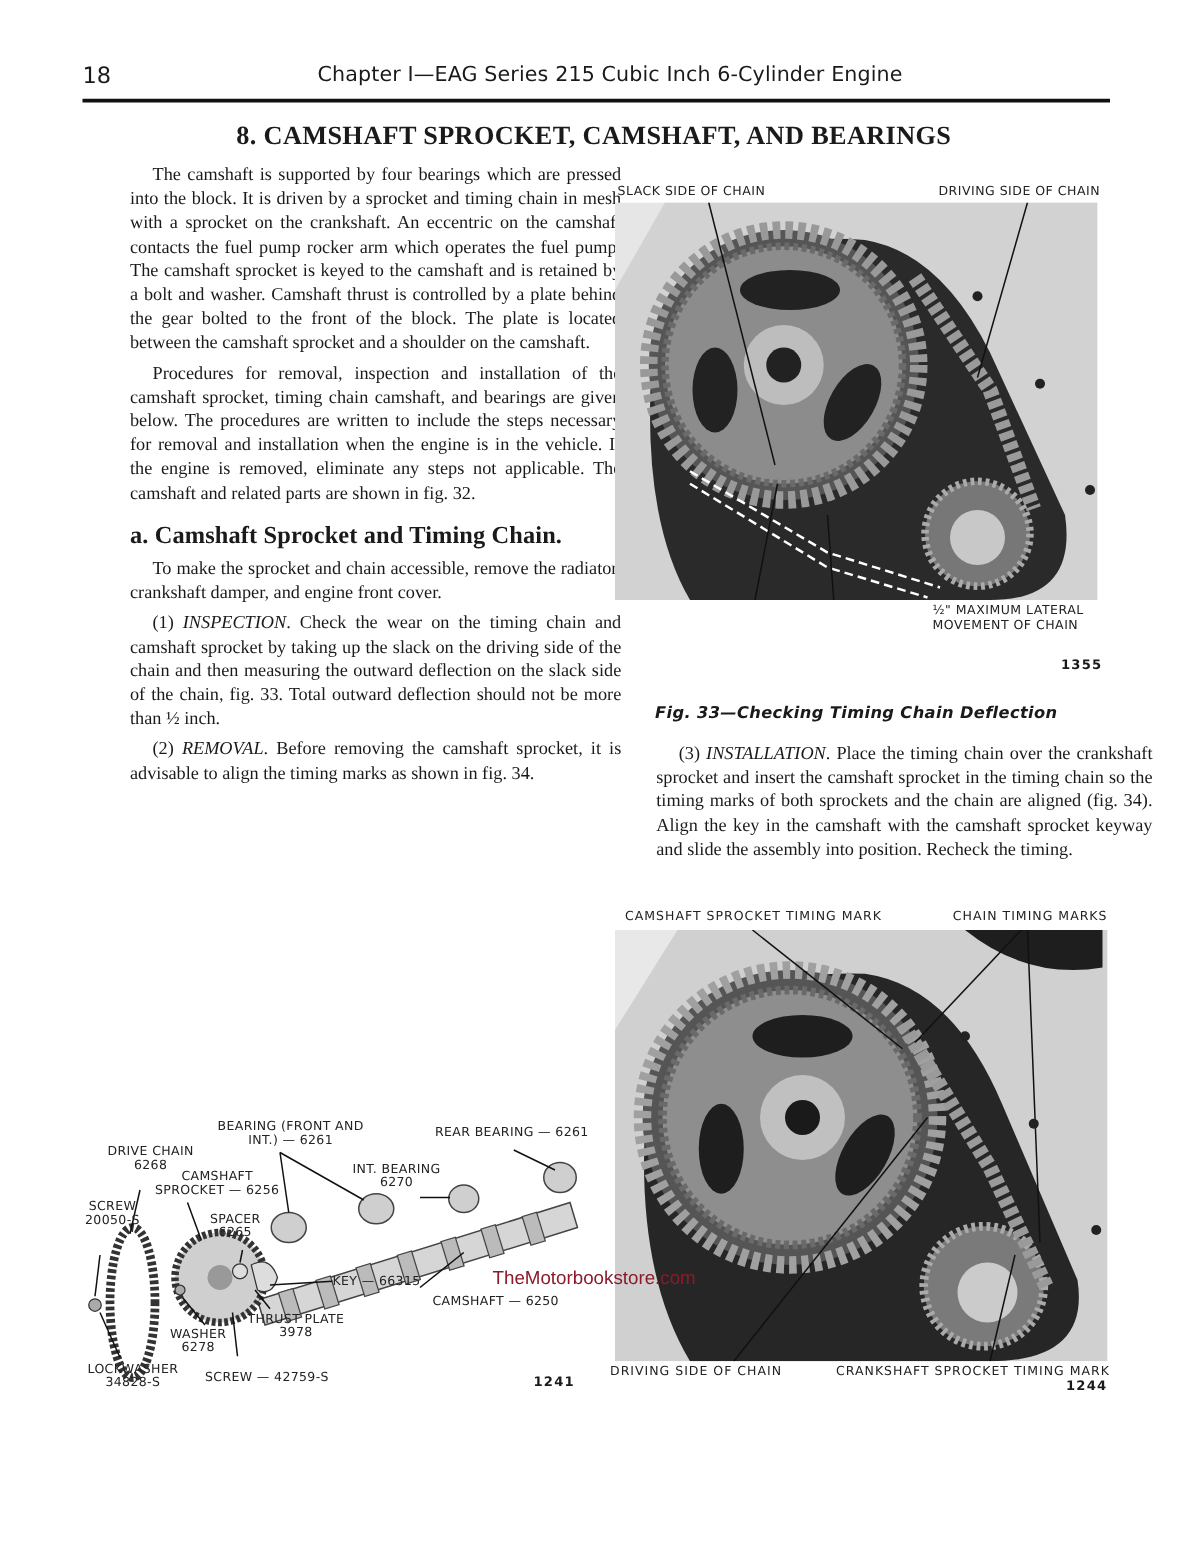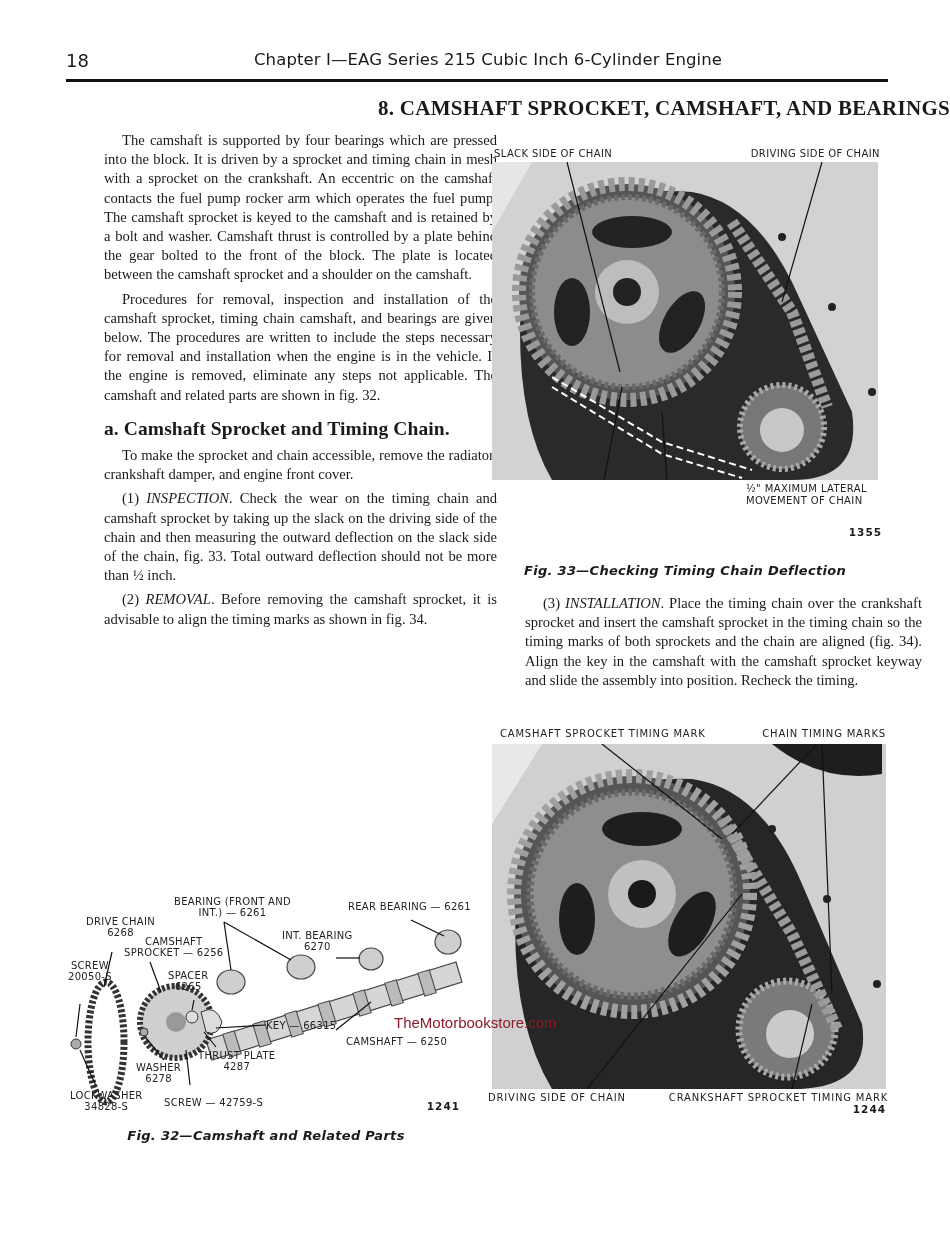--- a/index.html
+++ b/index.html
@@ -6,21 +6,21 @@
   body { width: 950px; height: 1236px; position: relative; overflow: hidden; color: #1a1a1a; }
   .abs { position: absolute; }
   .sans { font-family: "DejaVu Sans", sans-serif; }
   .serif { font-family: "Liberation Serif", serif; }
 
   #running-header { left: 66px; top: 48px; width: 822px; height: 26px; }
   #page-number { left: 0; top: 2px; font-size: 18px; }
   #chapter-title { left: 188px; top: 2px; font-size: 16.5px; letter-spacing: 0.1px; }
   #header-rule { left: 66px; top: 79px; width: 822px; height: 3px; background: #111; }
 
-  #section-title { left: 0; width: 950px; top: 96px; text-align: right; font-size: 21px; font-weight: bold; letter-spacing: 0.3px; }
+  #section-title { left: 0; width: 950px; top: 96px; text-align: center; font-size: 21px; font-weight: bold; letter-spacing: 0.3px; }
 
   .col { font-size: 14.6px; line-height: 19.2px; text-align: justify; margin-left: 36px; }
   .col p { margin: 0 0 5px 0; text-indent: 18px; }
   #left-col { left: 68px; top: 131px; width: 393px; }
   #subsection-title { font-size: 19.5px; font-weight: bold; margin: 14px 0 8px 0; text-indent: 0 !important; letter-spacing: 0.1px; }
   em { font-style: italic; }
 
   #right-text { left: 489px; top: 594px; width: 397px; }
 
   
@@ -200,28 +200,27 @@
       <div>20050-S</div>
     </div>
   <div class="abs camlabel" style="left:102px;top:78px;text-align:center">
       <div>SPACER</div>
       <div>6265</div>
     </div>
   <div class="abs camlabel" style="left:200px;top:128px">KEY — 66315</div>
   <div class="abs camlabel" style="left:280px;top:144px">CAMSHAFT — 6250</div>
   <div class="abs camlabel" style="left:132px;top:158px;text-align:center">
       <div>THRUST PLATE</div>
-      <div>4287</div>
+      <div>3978</div>
     </div>
   <div class="abs camlabel" style="left:70px;top:170px;text-align:center">
       <div>WASHER</div>
       <div>6278</div>
     </div>
   <div class="abs camlabel" style="left:4px;top:198px;text-align:center">
       <div>LOCKWASHER</div>
       <div>34828-S</div>
     </div>
   <div class="abs camlabel" style="left:98px;top:205px">SCREW — 42759-S</div>
   <span class="abs fignum" style="right:6px;top:208px">1241</span>
-  <div class="abs fig-caption" style="left:0;width:400px;top:236px">Fig. 32—Camshaft and Related Parts</div>
 </div>
 
 <span id="watermark" class="abs">TheMotorbookstore.com</span>
 
 </body></html>

